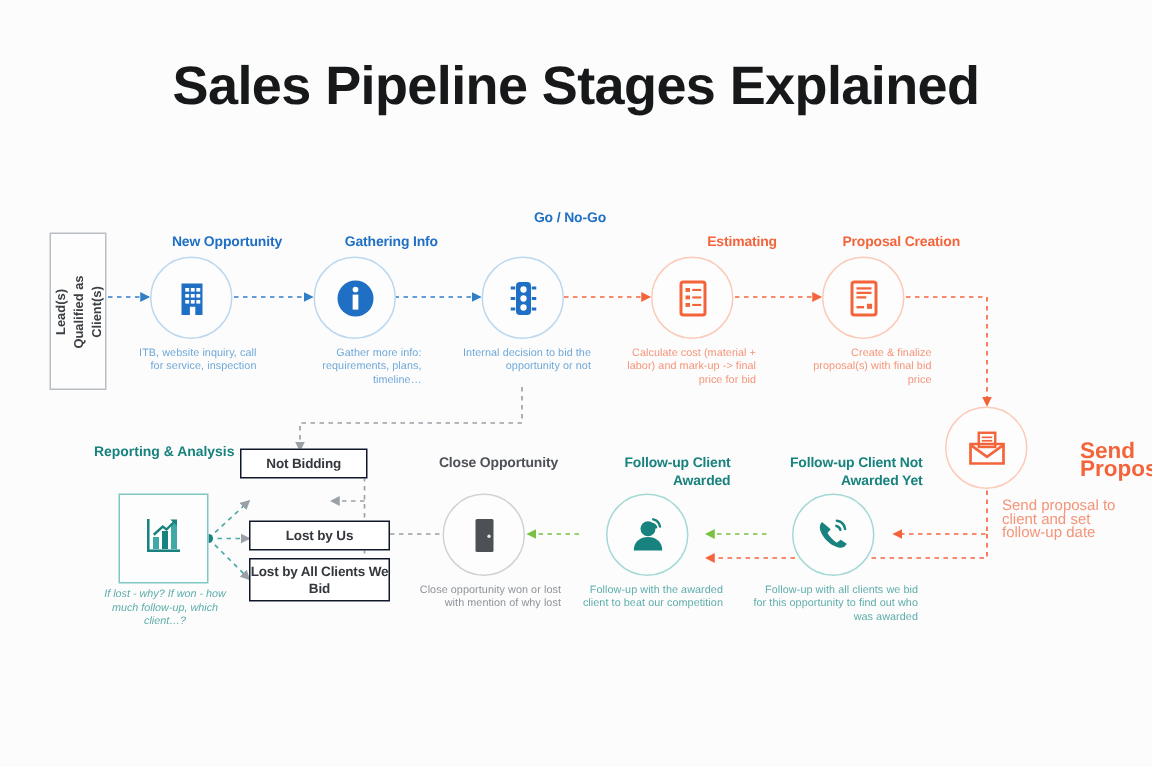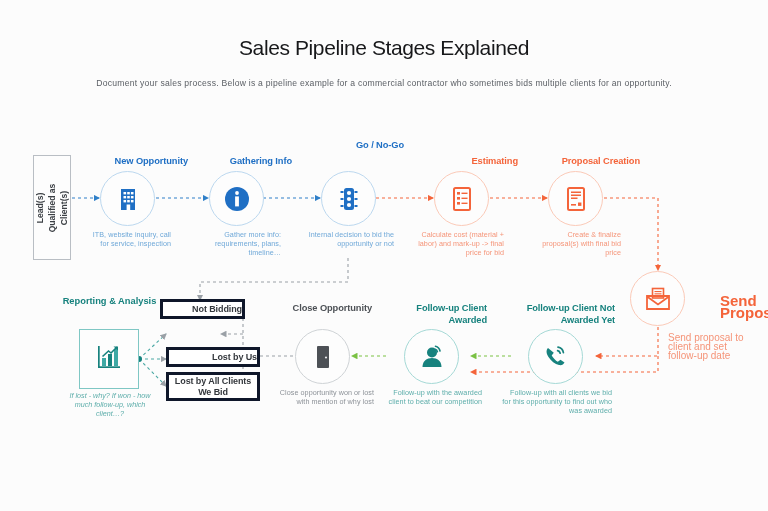--- a/index.html
+++ b/index.html
@@ -6,21 +6,21 @@
   body{
     width:768px;height:511px;background:#fcfcfc;
     font-family:"Liberation Sans","DejaVu Sans",sans-serif;
     overflow:hidden;position:relative;
   }
   #stage{position:relative;width:768px;height:511px;}
   svg#wires{position:absolute;left:0;top:0;width:768px;height:511px;pointer-events:none;}
 
   .title{
     position:absolute;left:0;top:36px;width:768px;text-align:center;
-    font-size:21px;font-weight:normal;color:#17181a;letter-spacing:-0.4px;
+    font-size:36px;font-weight:bold;color:#17181a;letter-spacing:-0.4px;
   }
   .subtitle{
     position:absolute;left:0;top:78px;width:768px;text-align:center;
     font-size:8.6px;color:#5c6066;letter-spacing:0.25px;
   }
 
   
   .node{position:absolute;}
   .node .ring{
     position:absolute;border-radius:50%;
@@ -60,22 +60,22 @@
   }
   .leadbox span{
     display:block;position:absolute;left:50%;top:50%;
     transform:translate(-50%,-50%) rotate(-90deg);
     white-space:nowrap;text-align:center;
     font-size:8.6px;font-weight:bold;color:#3c4045;line-height:12px;
   }
 
   
   .obox{
-    position:absolute;border:3px solid #0f172a;background:#fff;box-sizing:border-box;
-    display:flex;align-items:center;justify-content:flex-end;text-align:center;
+    position:absolute;border:1px solid #0f172a;background:#fff;box-sizing:border-box;
+    display:flex;align-items:center;justify-content:center;text-align:center;
     font-size:9px;font-weight:bold;color:#34383d;line-height:10.5px;
     letter-spacing:-0.1px;
   }
 
   
   .repsq{
     position:absolute;left:79px;top:329px;width:60px;height:60px;
     border:1px solid #7fc7c4;background:#fdfdfd;box-sizing:border-box;
     display:flex;align-items:center;justify-content:center;
   }
@@ -97,21 +97,20 @@
     position:absolute;left:668px;top:333px;width:86px;text-align:left;
     font-size:10px;line-height:9.2px;color:#f59478;
   }
 </style>
 </head>
 <body>
 
 <div id="stage">
 
   <div class="title">Sales Pipeline Stages Explained</div>
-  <div class="subtitle">Document your sales process. Below is a pipeline example for a commercial contractor who sometimes bids multiple clients for an opportunity.</div>
 
   <svg id="wires" viewBox="0 0 768 511">
     <defs>
       <marker id="ahB" markerWidth="6" markerHeight="6" refX="5" refY="3" orient="auto">
         <path d="M0,0 L6,3 L0,6 z" fill="#2f7fc8"></path>
       </marker>
       <marker id="ahO" markerWidth="6" markerHeight="6" refX="5" refY="3" orient="auto">
         <path d="M0,0 L6,3 L0,6 z" fill="#f4643a"></path>
       </marker>
       <marker id="ahG" markerWidth="6" markerHeight="6" refX="5" refY="3" orient="auto">

